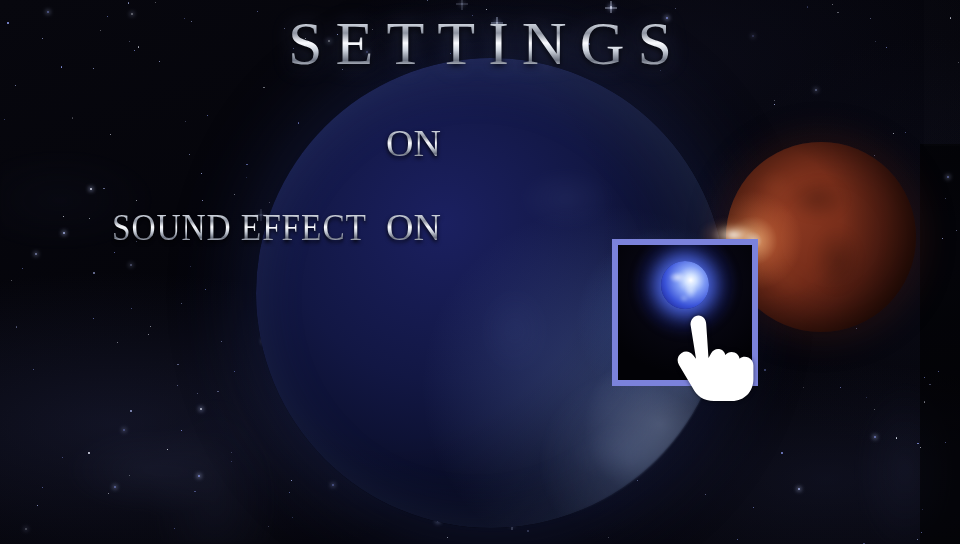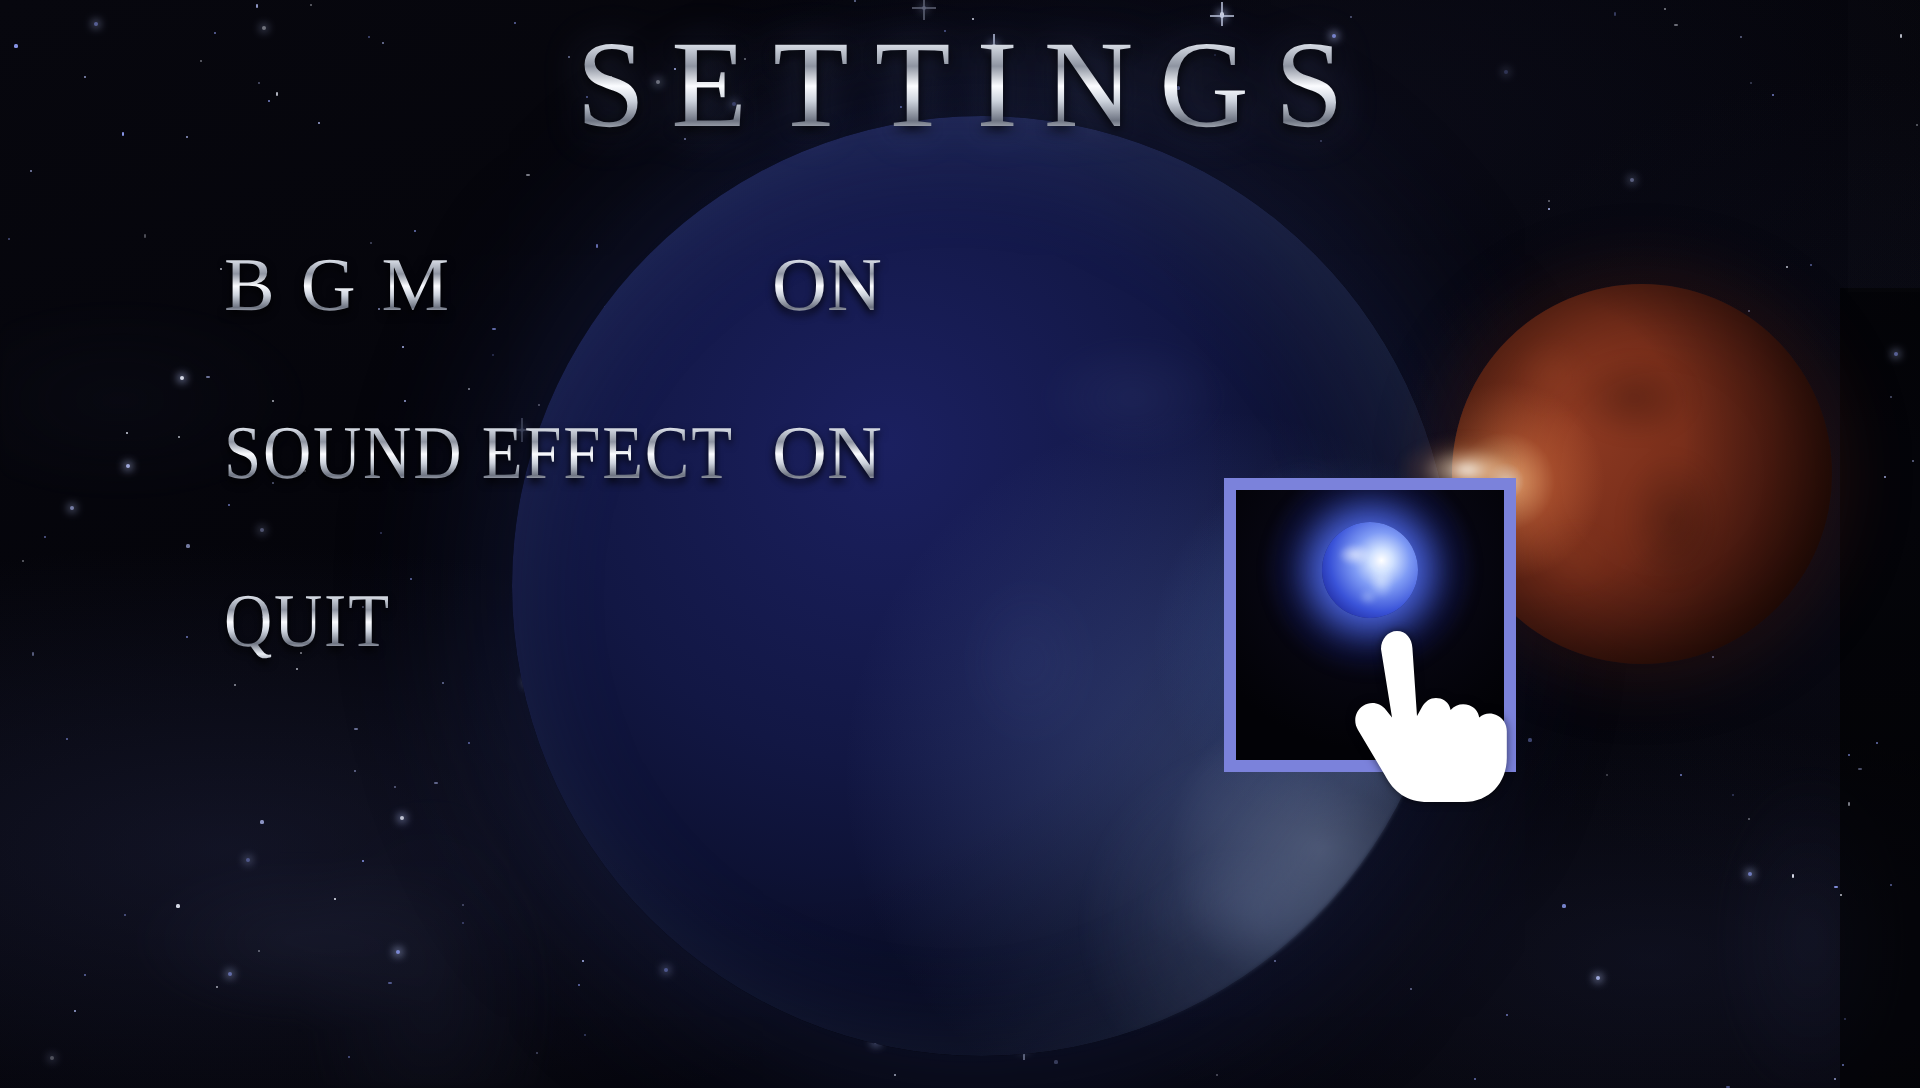--- a/index.html
+++ b/index.html
@@ -500,33 +500,29 @@
     <div class="mottle"></div>
     <div class="shade"></div>
   </div>
   <div class="flare"></div>
 
   <div id="title" class="metal">SETTINGS</div>
 
   <div id="menu">
 
     <div class="row">
-      <div class="label metal spaced">BGM</div>
       <div class="value metal">ON</div>
     </div>
 
     <div class="row">
       <div class="label metal condensed">SOUND EFFECT</div>
       <div class="value metal">ON</div>
     </div>
 
 
-    <div class="row">
-      <div class="label metal condensed">QUIT</div>
-    </div>
 
   </div>
 
   <div id="preview">
     <div class="inner">
       <div class="orb-glow"></div>
       <div class="orb">
         <div class="spots"></div>
       </div>
     </div>

